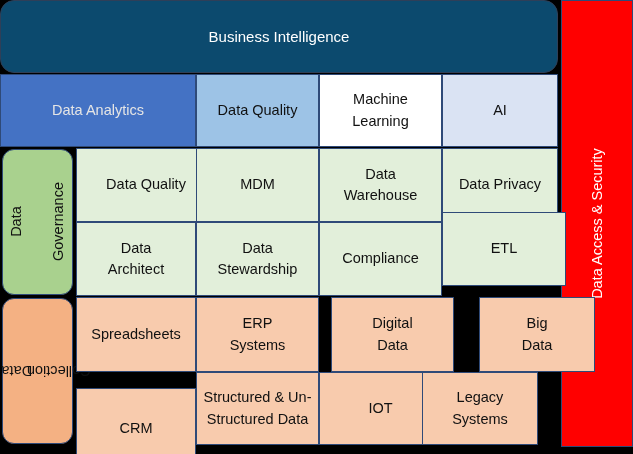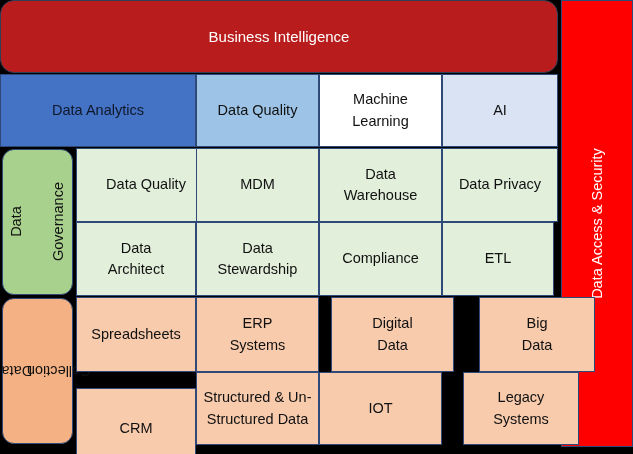--- a/index.html
+++ b/index.html
@@ -1,55 +1,55 @@
 <!DOCTYPE html>
 <html><head>
 <meta charset="utf-8">
 <style>
   html,body{margin:0;padding:0;background:#000;}
   body{width:633px;height:454px;position:relative;overflow:hidden;font-family:"Liberation Sans",sans-serif;}
   .box{position:absolute;box-sizing:border-box;display:flex;align-items:center;justify-content:center;text-align:center;font-size:14.5px;line-height:1.45;color:#111;border:1.5px solid #2f4a78;}
-  .bi{left:0;top:0;width:558px;height:73px;background:#b91c1c;color:#fff;border-radius:14px;border:1px solid #2f3f58;font-size:15px;}
+  .bi{left:0;top:0;width:558px;height:73px;background:#0c4a6e;color:#fff;border-radius:14px;border:1px solid #2f3f58;font-size:15px;}
   .sec{left:561px;top:0;width:72px;height:447px;background:#ff0000;color:#fff;border:1px solid #2f4a78;}
   .sec span{transform:rotate(-90deg);white-space:nowrap;font-size:14.5px;}
   .r2{top:74px;height:73px;}
   .lbl{border-radius:12px;}
   .lbl span{transform:rotate(-90deg);white-space:nowrap;display:block;line-height:1.45;font-size:14.5px;}
   .g{background:#e2efda;}
   .c{background:#f8cbad;}
 </style>
 </head>
 <body>
 
 <div class="box bi">Business Intelligence</div>
 
 <div class="box sec">
     <span>Data Access &amp; Security</span>
   </div>
 
-<div class="box r2" style="left:0;width:196px;background:#4472c4;color:#0f172a;">Data Analytics</div>
+<div class="box r2" style="left:0;width:196px;background:#4472c4;color:#e5e5e5;">Data Analytics</div>
 <div class="box r2" style="left:196px;width:123px;background:#9dc3e6;">Data Quality</div>
 <div class="box r2" style="left:319px;width:123px;background:#ffffff;padding:0 18px;">Machine Learning</div>
 <div class="box r2" style="left:442px;width:116px;background:#dae3f3;">AI</div>
 
 <div class="box lbl" style="left:2px;top:149px;width:71px;height:146px;background:#a9d18e;">
   <span><span style="transform:none">Data</span><br><span style="transform:none">Governance</span></span>
 </div>
 <div class="box g" style="left:76px;top:148px;width:140px;height:74px;">Data Quality</div>
 <div class="box g" style="left:196px;top:148px;width:123px;height:74px;">MDM</div>
 <div class="box g" style="left:319px;top:148px;width:123px;height:74px;padding:0 10px;">Data Warehouse</div>
 <div class="box g" style="left:442px;top:148px;width:116px;height:74px;">Data Privacy</div>
 <div class="box g" style="left:76px;top:222px;width:120px;height:74px;padding:0 30px;">Data Architect</div>
 <div class="box g" style="left:196px;top:222px;width:123px;height:74px;padding:0 14px;">Data Stewardship</div>
 <div class="box g" style="left:319px;top:222px;width:123px;height:74px;">Compliance</div>
-<div class="box g" style="left:442px;top:222px;width:112px;height:74px;">ETL</div>
+<div class="box g" style="left:442px;top:212px;width:124px;height:74px;">ETL</div>
 
 <div class="box lbl" style="left:2px;top:298px;width:71px;height:146px;background:#f4b183;">
   <span><span>Data</span><br><span>Collection</span></span>
 </div>
 <div class="box c" style="left:76px;top:297px;width:120px;height:75px;">Spreadsheets</div>
 <div class="box c" style="left:196px;top:297px;width:123px;height:75px;padding:0 30px;">ERP Systems</div>
 <div class="box c" style="left:319px;top:297px;width:123px;height:75px;padding:0 34px;margin-left:12px;">Digital Data</div>
 <div class="box c" style="left:442px;top:297px;width:116px;height:75px;padding:0 40px;margin-left:37px;">Big Data</div>
 <div class="box c" style="left:76px;top:388px;width:120px;height:82px;">CRM</div>
 <div class="box c" style="left:196px;top:372px;width:123px;height:73px;padding:0 6px;">Structured &amp; Un-Structured Data</div>
 <div class="box c" style="left:319px;top:372px;width:123px;height:73px;">IOT</div>
-<div class="box c" style="left:463px;top:372px;width:116px;height:73px;padding:0 28px;">Legacy Systems</div>
+<div class="box c" style="left:422px;top:372px;width:116px;height:73px;padding:0 28px;">Legacy Systems</div>
 
 </body></html>

